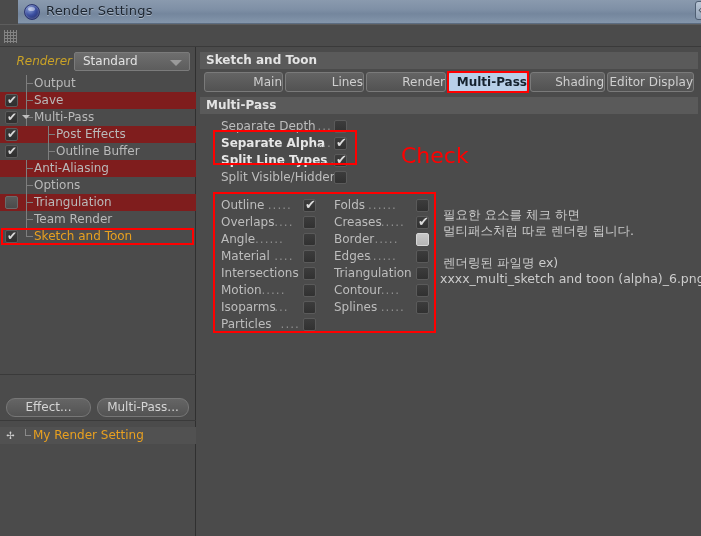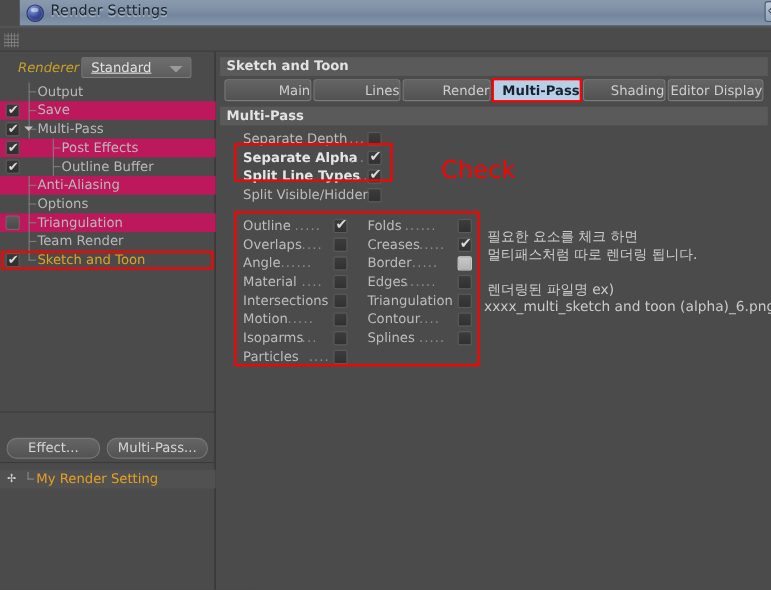--- a/index.html
+++ b/index.html
@@ -72,40 +72,40 @@
     border-right: 1px solid #303030;
   }
   .renderer-row {
     position: absolute; left: 0; top: 4px; width: 196px; height: 22px;
   }
   .renderer-label {
     position: absolute; right: 124px; top: 3px;
     font-size: 12px; color: #d0a23c; color:#c9a227;font-style:italic;
   }
   .renderer-select {
-    position: absolute; left: 74px; top: 1px; width: 100px; height: 19px;
+    position: absolute; left: 74px; top: 1px; width: 116px; height: 19px;
     background: linear-gradient(to bottom, #6e6e6e, #5d5d5d);
     border: 1px solid #7b7b7b;
     border-radius: 2px;
-    color: #e2e2e2; font-size: 12px; line-height: 17px; padding-left: 8px; text-decoration: underline;
+    color: #e2e2e2; font-size: 12px; line-height: 17px; padding-left: 8px;
   }
   .renderer-select .caret {
     position: absolute; right: 7px; top: 7px;
     width: 0; height: 0;
     border-left: 6px solid transparent; border-right: 6px solid transparent;
     border-top: 6px solid #9a9a9a;
   }
 
   
   .tree { position: absolute; left: 0; top: 28px; width: 196px; }
   .tree-row {
     position: relative; height: 17px; width: 196px;
     font-size: 12px; color: #c8c8c8;
   }
-  .tree-row.alt { background: #be185d; }
+  .tree-row.alt { background: #7f1d1d; }
   .tree-row .cb {
     position: absolute; left: 5px; top: 2px;
     width: 13px; height: 13px; border-radius: 2px;
     background: linear-gradient(to bottom, #5a5a5a, #4a4a4a);
     border: 1px solid #6a6a6a;
   }
   .tree-row .cb.dark {
     background: linear-gradient(to bottom, #3a3a3a, #2f2f2f);
     border: 1px solid #5a5a5a;
   }

